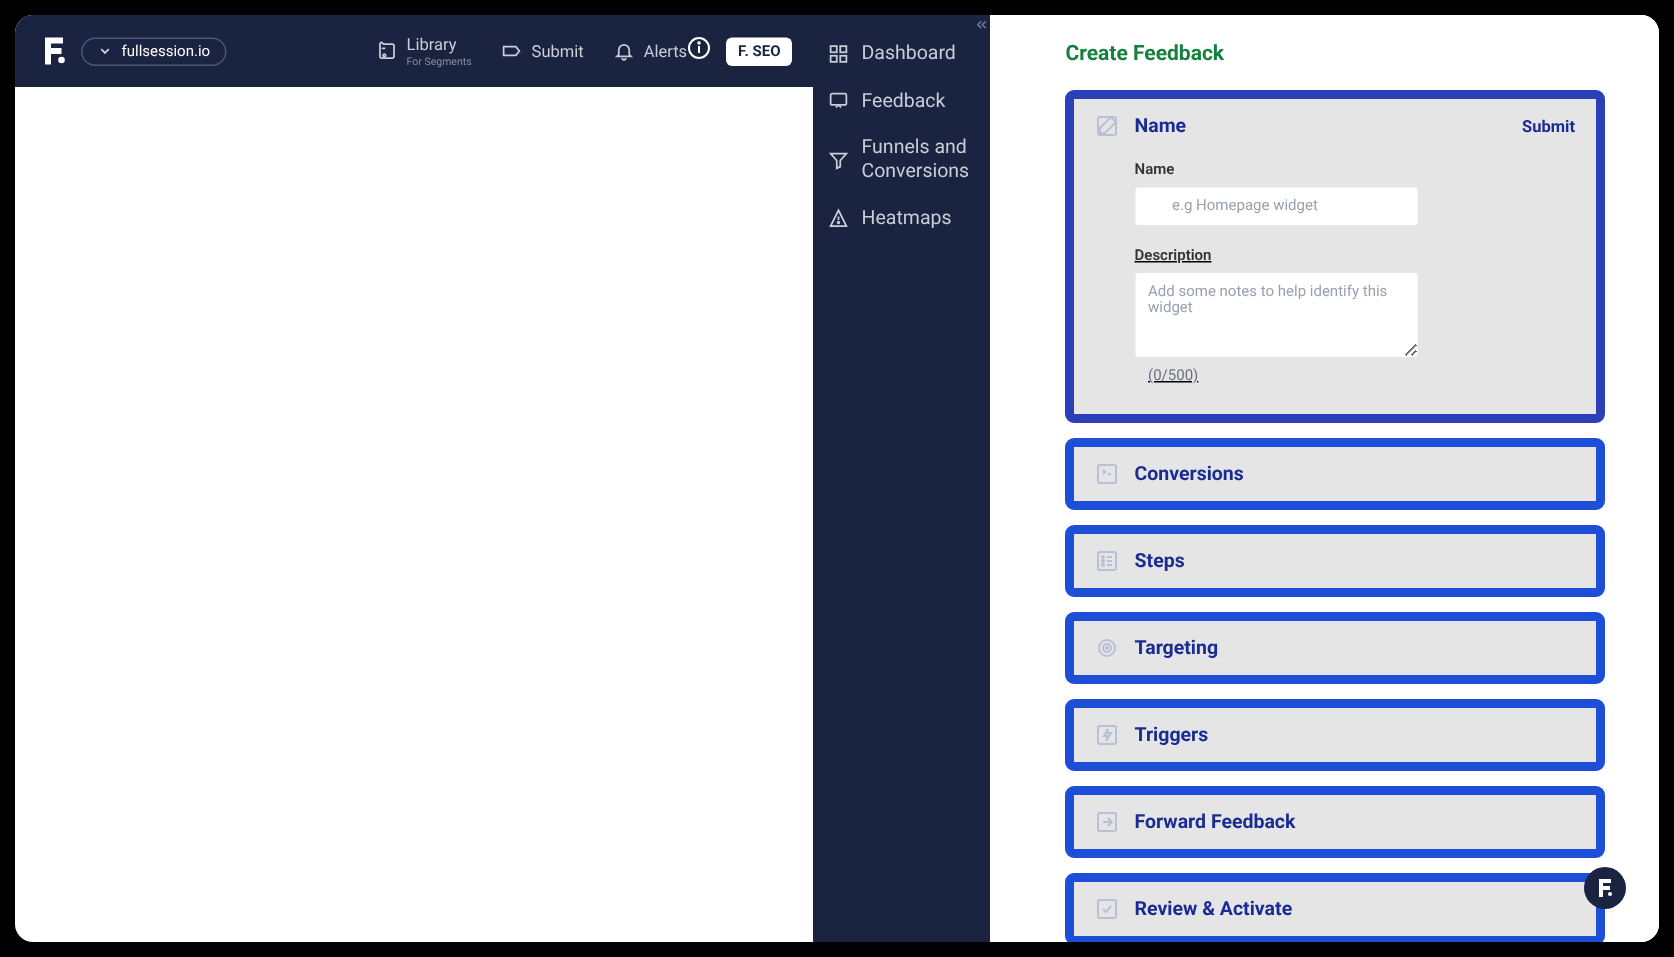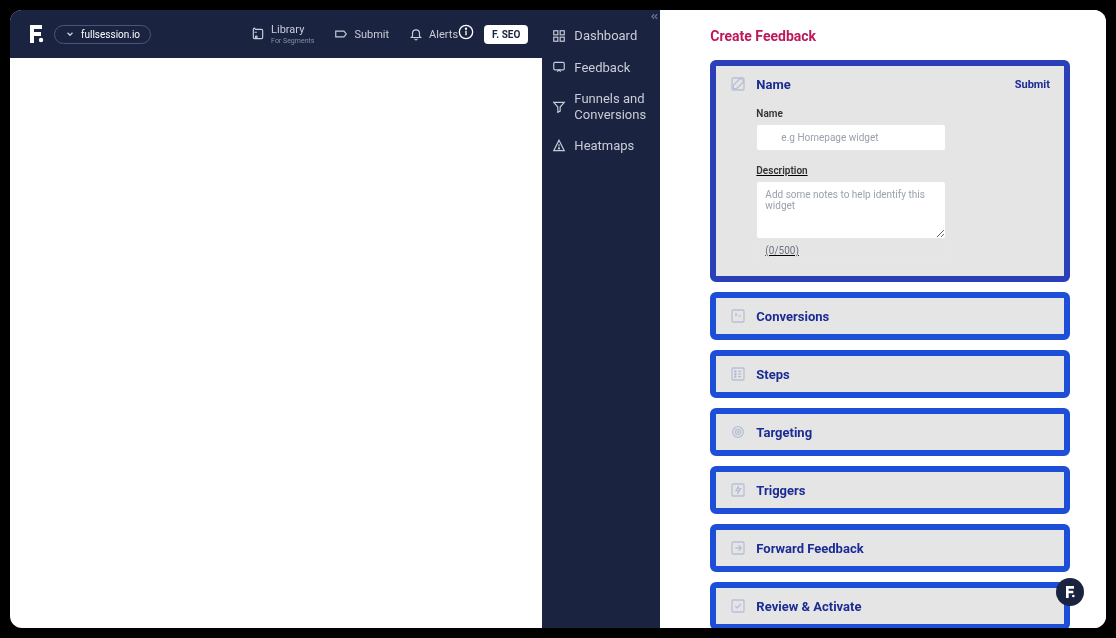--- a/index.html
+++ b/index.html
@@ -16,21 +16,21 @@
     .top-right { margin-left: auto; display: flex; align-items: center; gap: 10px; }
     .user-badge { background: #fff; color: #1a2340; font-size: 10px; font-weight: 700; padding: 4px 8px; border-radius: 4px; cursor: pointer; }
     .info-icon { color: #fff; cursor: pointer; }
     .body-row { display: flex; flex: 1; overflow: hidden; }
     .sidebar { width: 118px; background: #1a2340; flex-shrink: 0; padding-top: 10px; position: relative; }
     .collapse-handle { position: absolute; top: 2px; right: 0px; width: 10px; height: 10px; color: #6b7490; font-size: 9px; cursor: pointer; }
     .side-item { display: flex; align-items: center; gap: 8px; padding: 8px 10px; color: #c9cdd8; font-size: 13px; cursor: pointer; }
     .side-item svg { width: 14px; height: 14px; flex-shrink: 0; }
     .side-item .label-wrap { line-height: 1.2; }
     .main { flex: 1; background: #fff; overflow-y: auto; padding: 18px 36px 30px 50px; }
-    .page-title { font-size: 14px; font-weight: 700; color: #be185d; margin-bottom: 16px; }
+    .page-title { font-size: 14px; font-weight: 700; color: #15803d; margin-bottom: 16px; }
     .accordion { border: 6px solid #1d4ed8; border-radius: 6px; margin-bottom: 10px; background: #e5e5e5; }
     .accordion.active { border-color: #2a3fb8; }
     .acc-header { display: flex; align-items: center; padding: 10px 14px; cursor: pointer; }
     .acc-icon { width: 16px; height: 16px; margin-right: 10px; color: #b8c0d6; flex-shrink: 0; }
     .acc-title { font-size: 13px; font-weight: 700; color: #1a2c94; }
     .acc-action { margin-left: auto; font-size: 11px; font-weight: 700; color: #1a2c94; cursor: pointer; }
     .acc-body { padding: 6px 14px 14px 40px; }
     .field-label { font-size: 10px; font-weight: 600; color: #333; margin-bottom: 5px; }
     .text-input { width: 190px; border: 1px solid #e4e6eb; border-radius: 3px; padding: 7px 24px; font-size: 10px; color: #333; }
     .text-input::placeholder { color: #9aa0ac; }

